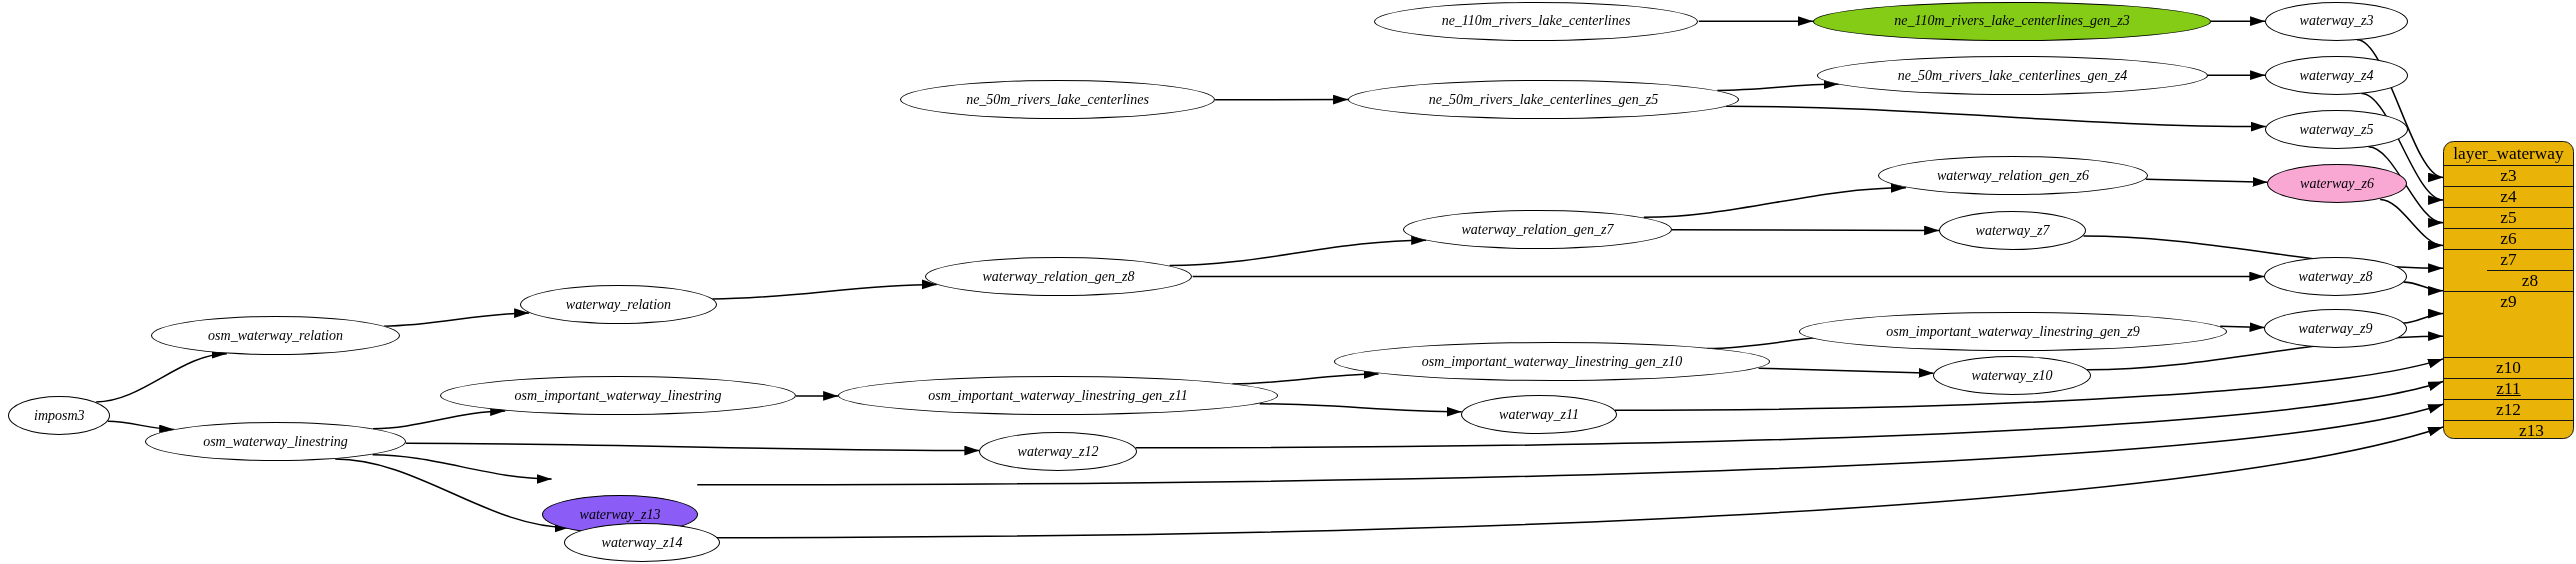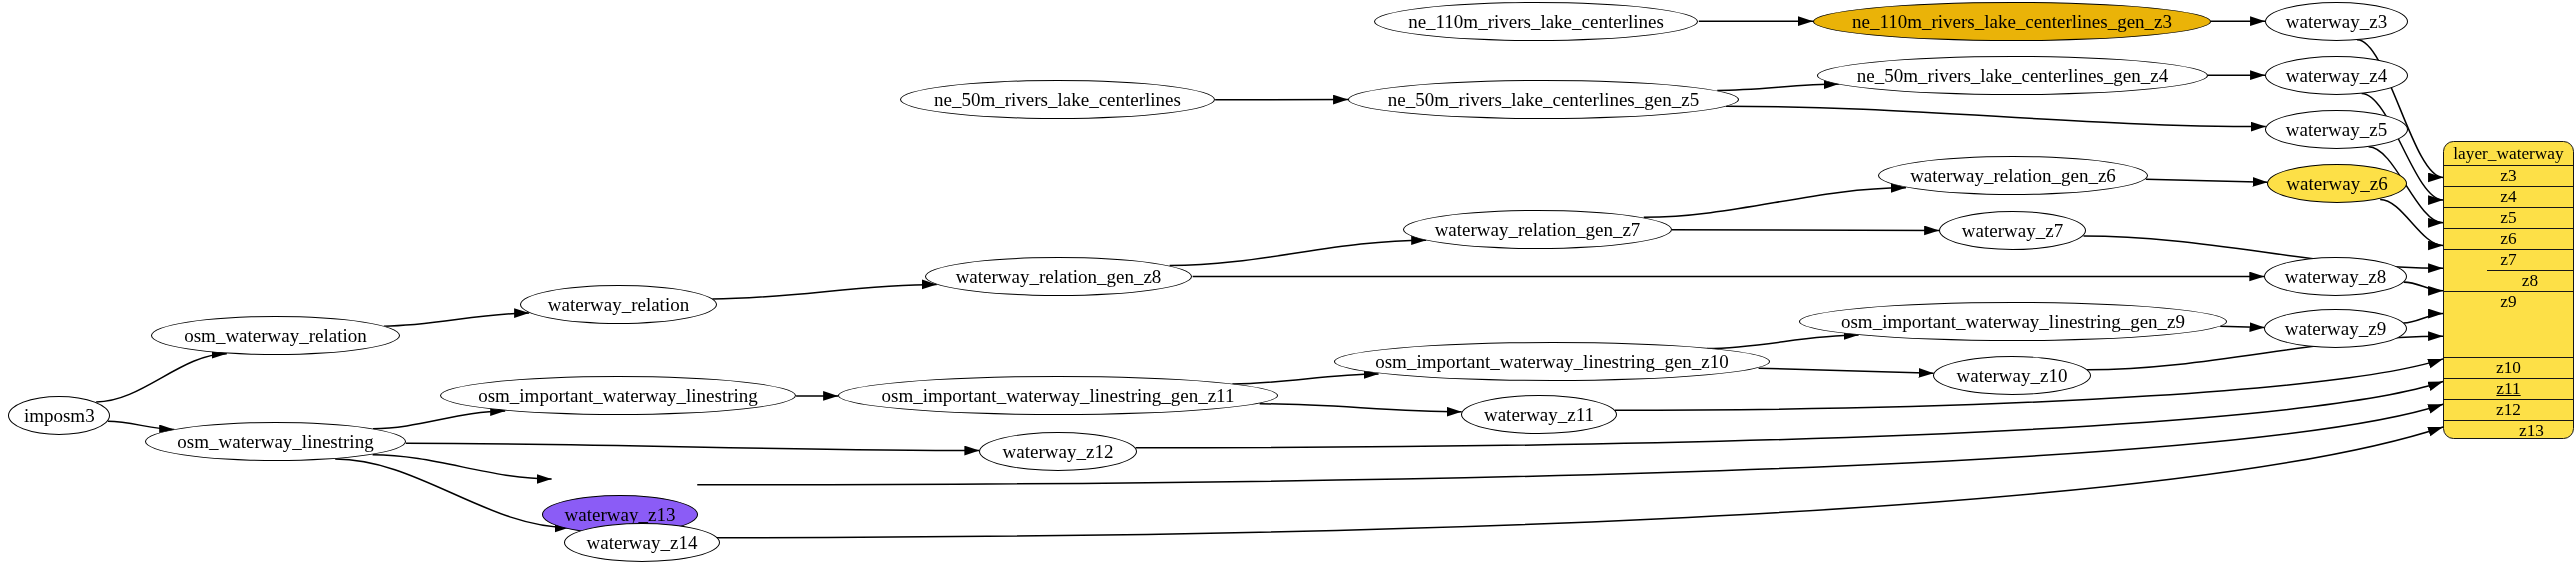--- a/index.html
+++ b/index.html
@@ -16,23 +16,24 @@
   .node {
     position: absolute;
     box-sizing: border-box;
     border: 1.5px solid #000;
     border-radius: 50%;
     background: #fff;
     display: flex;
     align-items: center;
     justify-content: center;
     white-space: nowrap;
-    font-size: 19px;
+    font-size: 14px;
     line-height: 1;
     z-index: 2;
+    font-style: italic;
   }
   #layer-table {
     position: absolute;
     box-sizing: border-box;
     border: 1.5px solid #161616;
     border-radius: 10.5px;
     overflow: hidden;
     display: flex;
     flex-direction: column;
     font-size: 17.3px;
@@ -112,34 +113,34 @@
       <div class="node" style="left: 564px; top: 523px; width: 156px; height: 39px; background: rgb(255, 255, 255); border-color: rgb(0, 0, 0);">waterway_z14</div>
       <div class="node" style="left: 900px; top: 80px; width: 315px; height: 39px; background: rgb(255, 255, 255); border-color: rgb(0, 0, 0);">ne_50m_rivers_lake_centerlines</div>
       <div class="node" style="left: 925px; top: 257px; width: 267px; height: 39px; background: rgb(255, 255, 255); border-color: rgb(0, 0, 0);">waterway_relation_gen_z8</div>
       <div class="node" style="left: 838px; top: 376px; width: 440px; height: 39px; background: rgb(255, 255, 255); border-color: rgb(0, 0, 0);">osm_important_waterway_linestring_gen_z11</div>
       <div class="node" style="left: 979px; top: 432px; width: 158px; height: 39px; background: rgb(255, 255, 255); border-color: rgb(0, 0, 0);">waterway_z12</div>
       <div class="node" style="left: 1374px; top: 1.5px; width: 324px; height: 39px; background: rgb(255, 255, 255); border-color: rgb(0, 0, 0);">ne_110m_rivers_lake_centerlines</div>
       <div class="node" style="left: 1348px; top: 80px; width: 391px; height: 39px; background: rgb(255, 255, 255); border-color: rgb(0, 0, 0);">ne_50m_rivers_lake_centerlines_gen_z5</div>
       <div class="node" style="left: 1403px; top: 210px; width: 269px; height: 39px; background: rgb(255, 255, 255); border-color: rgb(0, 0, 0);">waterway_relation_gen_z7</div>
       <div class="node" style="left: 1334px; top: 342px; width: 436px; height: 39px; background: rgb(255, 255, 255); border-color: rgb(0, 0, 0);">osm_important_waterway_linestring_gen_z10</div>
       <div class="node" style="left: 1461px; top: 395px; width: 156px; height: 39px; background: rgb(255, 255, 255); border-color: rgb(0, 0, 0);">waterway_z11</div>
-      <div class="node" style="left: 1813px; top: 1.5px; width: 398px; height: 39px; background: #eab308; border-color: rgb(0, 0, 0);">ne_110m_rivers_lake_centerlines_gen_z3</div>
+      <div class="node" style="left: 1813px; top: 1.5px; width: 398px; height: 39px; background: #84cc16; border-color: rgb(0, 0, 0);">ne_110m_rivers_lake_centerlines_gen_z3</div>
       <div class="node" style="left: 1817px; top: 56px; width: 391px; height: 39px; background: rgb(255, 255, 255); border-color: rgb(0, 0, 0);">ne_50m_rivers_lake_centerlines_gen_z4</div>
       <div class="node" style="left: 1878px; top: 156px; width: 270px; height: 39px; background: rgb(255, 255, 255); border-color: rgb(0, 0, 0);">waterway_relation_gen_z6</div>
       <div class="node" style="left: 1939px; top: 211px; width: 147px; height: 39px; background: rgb(255, 255, 255); border-color: rgb(0, 0, 0);">waterway_z7</div>
-      <div class="node" style="left: 1799px; top: 302px; width: 428px; height: 39px; background: rgb(255, 255, 255); border-color: rgb(0, 0, 0);">osm_important_waterway_linestring_gen_z9</div>
+      <div class="node" style="left: 1799px; top: 312px; width: 428px; height: 39px; background: rgb(255, 255, 255); border-color: rgb(0, 0, 0);">osm_important_waterway_linestring_gen_z9</div>
       <div class="node" style="left: 1933px; top: 356px; width: 158px; height: 39px; background: rgb(255, 255, 255); border-color: rgb(0, 0, 0);">waterway_z10</div>
       <div class="node" style="left: 2265px; top: 1.5px; width: 143px; height: 39px; background: rgb(255, 255, 255); border-color: rgb(0, 0, 0);">waterway_z3</div>
       <div class="node" style="left: 2265px; top: 56px; width: 143px; height: 39px; background: rgb(255, 255, 255); border-color: rgb(0, 0, 0);">waterway_z4</div>
       <div class="node" style="left: 2265px; top: 110px; width: 143px; height: 39px; background: rgb(255, 255, 255); border-color: rgb(0, 0, 0);">waterway_z5</div>
-      <div class="node" style="left: 2267px; top: 164px; width: 140px; height: 39px; background: #fde047; border-color: rgb(0, 0, 0);">waterway_z6</div>
+      <div class="node" style="left: 2267px; top: 164px; width: 140px; height: 39px; background: #f9a8d4; border-color: rgb(0, 0, 0);">waterway_z6</div>
       <div class="node" style="left: 2264px; top: 257px; width: 143px; height: 39px; background: rgb(255, 255, 255); border-color: rgb(0, 0, 0);">waterway_z8</div>
       <div class="node" style="left: 2264px; top: 309px; width: 143px; height: 39px; background: rgb(255, 255, 255); border-color: rgb(0, 0, 0);">waterway_z9</div>
     </div>
-  <div id="layer-table" style="left: 2443px; top: 141px; width: 131px; height: 298px; background: #fde047; border-color: rgb(22, 22, 22); color: rgb(0, 0, 0);">
+  <div id="layer-table" style="left: 2443px; top: 141px; width: 131px; height: 298px; background: #eab308; border-color: rgb(22, 22, 22); color: rgb(0, 0, 0);">
     <div class="ttitle">layer_waterway</div>
   <div class="trow" style="border-top-color: rgb(22, 22, 22);">z3</div>
       <div class="trow" style="border-top-color: rgb(22, 22, 22);">z4</div>
       <div class="trow" style="border-top-color: rgb(22, 22, 22);">z5</div>
       <div class="trow" style="border-top-color: rgb(22, 22, 22);">z6</div>
       <div class="trow" style="border-top-color: rgb(22, 22, 22);">z7</div>
       <div class="trow" style="border-top-color: rgb(22, 22, 22); margin-left: 43px;">z8</div>
       <div class="trow" style="border-top-color: rgb(22, 22, 22);">z9</div>
       <div class="trow" style="border-top-color: rgb(22, 22, 22); margin-top: 45px;">z10</div>
       <div class="trow" style="border-top-color: rgb(22, 22, 22); text-decoration: underline;">z11</div>

